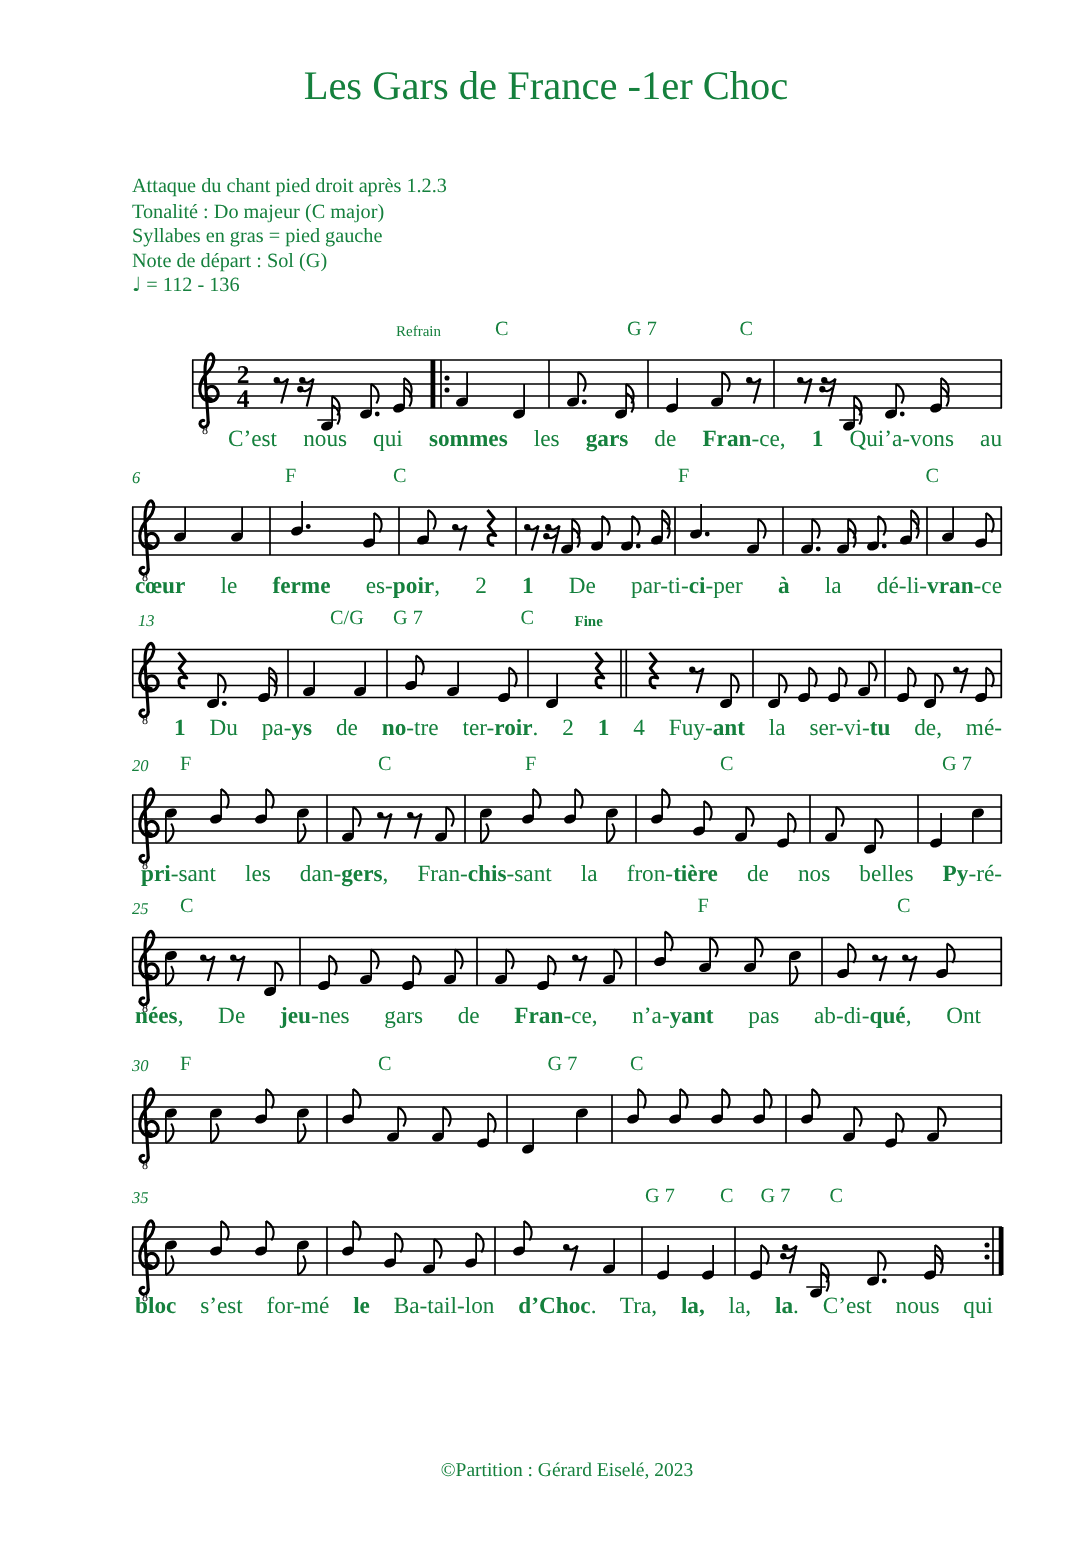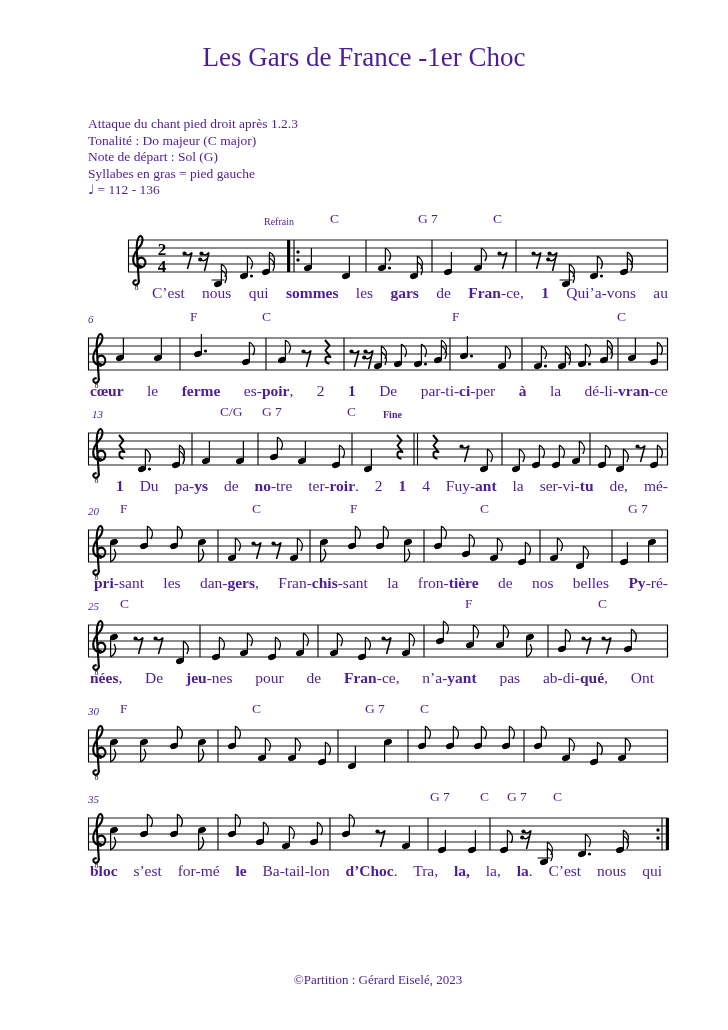--- a/index.html
+++ b/index.html
@@ -1,16 +1,16 @@
 <!DOCTYPE html>
 <html><head>
 <meta charset="utf-8">
 <style>
   html,body{margin:0;padding:0;background:#888;}
-  .page{position:relative;width:728px;height:1030px;background:#ffffff;color:#4c1d95;
+  .page{position:relative;width:728px;height:1030px;background:#ffffff;color:#15803d;
         font-family:"Liberation Serif", serif;overflow:hidden;margin:0 auto;}
   .title{position:absolute;top:42px;left:0;width:100%;text-align:center;
          font-size:27px;font-weight:normal;margin:0;letter-spacing:0px;}
   .header{position:absolute;top:116px;left:88px;font-size:13.5px;line-height:16.5px;}
   .tempo .tnote{font-family:"DejaVu Sans", sans-serif;font-size:13px;}
   .tempo span{vertical-align:baseline;}
   .system{position:absolute;left:88px;width:580px;}
   .chordrow{position:relative;height:14px;font-size:13.5px;}
   .chordrow span{position:absolute;bottom:-1px;white-space:nowrap;}
   .mnum{font-style:italic;font-size:11px;}
@@ -26,22 +26,22 @@
 </style>
 </head>
 <body>
 
 <div class="page">
   <h1 class="title">Les Gars de France -1er Choc</h1>
 
   <div class="header">
     <div>Attaque du chant pied droit après 1.2.3</div>
     <div>Tonalité : Do majeur (C major)</div>
+    <div>Syllabes en gras = pied gauche</div>
     <div>Note de départ : Sol (G)</div>
-    <div>Syllabes en gras = pied gauche</div>
     <div class="tempo">
       <span class="tnote">♩</span>
       <span>= 112 - 136</span>
     </div>
   </div>
 
   <div id="score">
       <div class="system" style="top: 212px;">
         <div class="chordrow">
           <span class="marking" style="left: 176px;">Refrain</span>
@@ -458,21 +458,21 @@
             <circle cx="495.5" cy="27.5" r="2.1" fill="#000"></circle>
             <path d="M495.5,27.5 Q499,31 503,26.5 L498.5,43" stroke="#000" stroke-width="1.5" fill="none"></path>
             <circle cx="515.5" cy="27.5" r="2.1" fill="#000"></circle>
             <path d="M515.5,27.5 Q519,31 523,26.5 L518.5,43" stroke="#000" stroke-width="1.5" fill="none"></path>
             <ellipse cx="540" cy="38" rx="4.1" ry="2.9" transform="rotate(-20 540 38)" fill="#000"></ellipse>
             <line x1="543.4" y1="37" x2="543.4" y2="18" stroke="#000" stroke-width="1.2"></line>
             <path d="M543.4,18 C548.4,21 549.9,26 546.9,31" stroke="#000" stroke-width="1.4" fill="none"></path>
             <line x1="579.5" y1="14" x2="579.5" y2="46" stroke="#000" stroke-width="1.2"></line>
           </g>
         </svg>
-        <div class="lyrics" style="padding-left: 2px; padding-right: 14px;"><b>nées</b><span>, De </span><b>jeu</b><span>-nes pour de </span><b>Fran</b><span>-ce, n’a-</span><b>yant</b><span> pas ab-di-</span><b>qué</b><span>, Ont</span></div>
+        <div class="lyrics" style="padding-left: 2px; padding-right: 14px;"><b>nées</b><span>, De </span><b>jeu</b><span>-nes gars de </span><b>Fran</b><span>-ce, n’a-</span><b>yant</b><span> pas ab-di-</span><b>qué</b><span>, Ont</span></div>
       </div>
       <div class="system" style="top: 702px;">
         <div class="chordrow">
           <span class="mnum" style="left: 0px;">30</span>
           <span style="left: 32px;">F</span>
           <span style="left: 164px;">C</span>
           <span style="left: 277px;">G 7</span>
           <span style="left: 332px;">C</span>
         </div>
         <svg class="staff-svg" width="580" height="64" viewBox="0 0 580 64">

